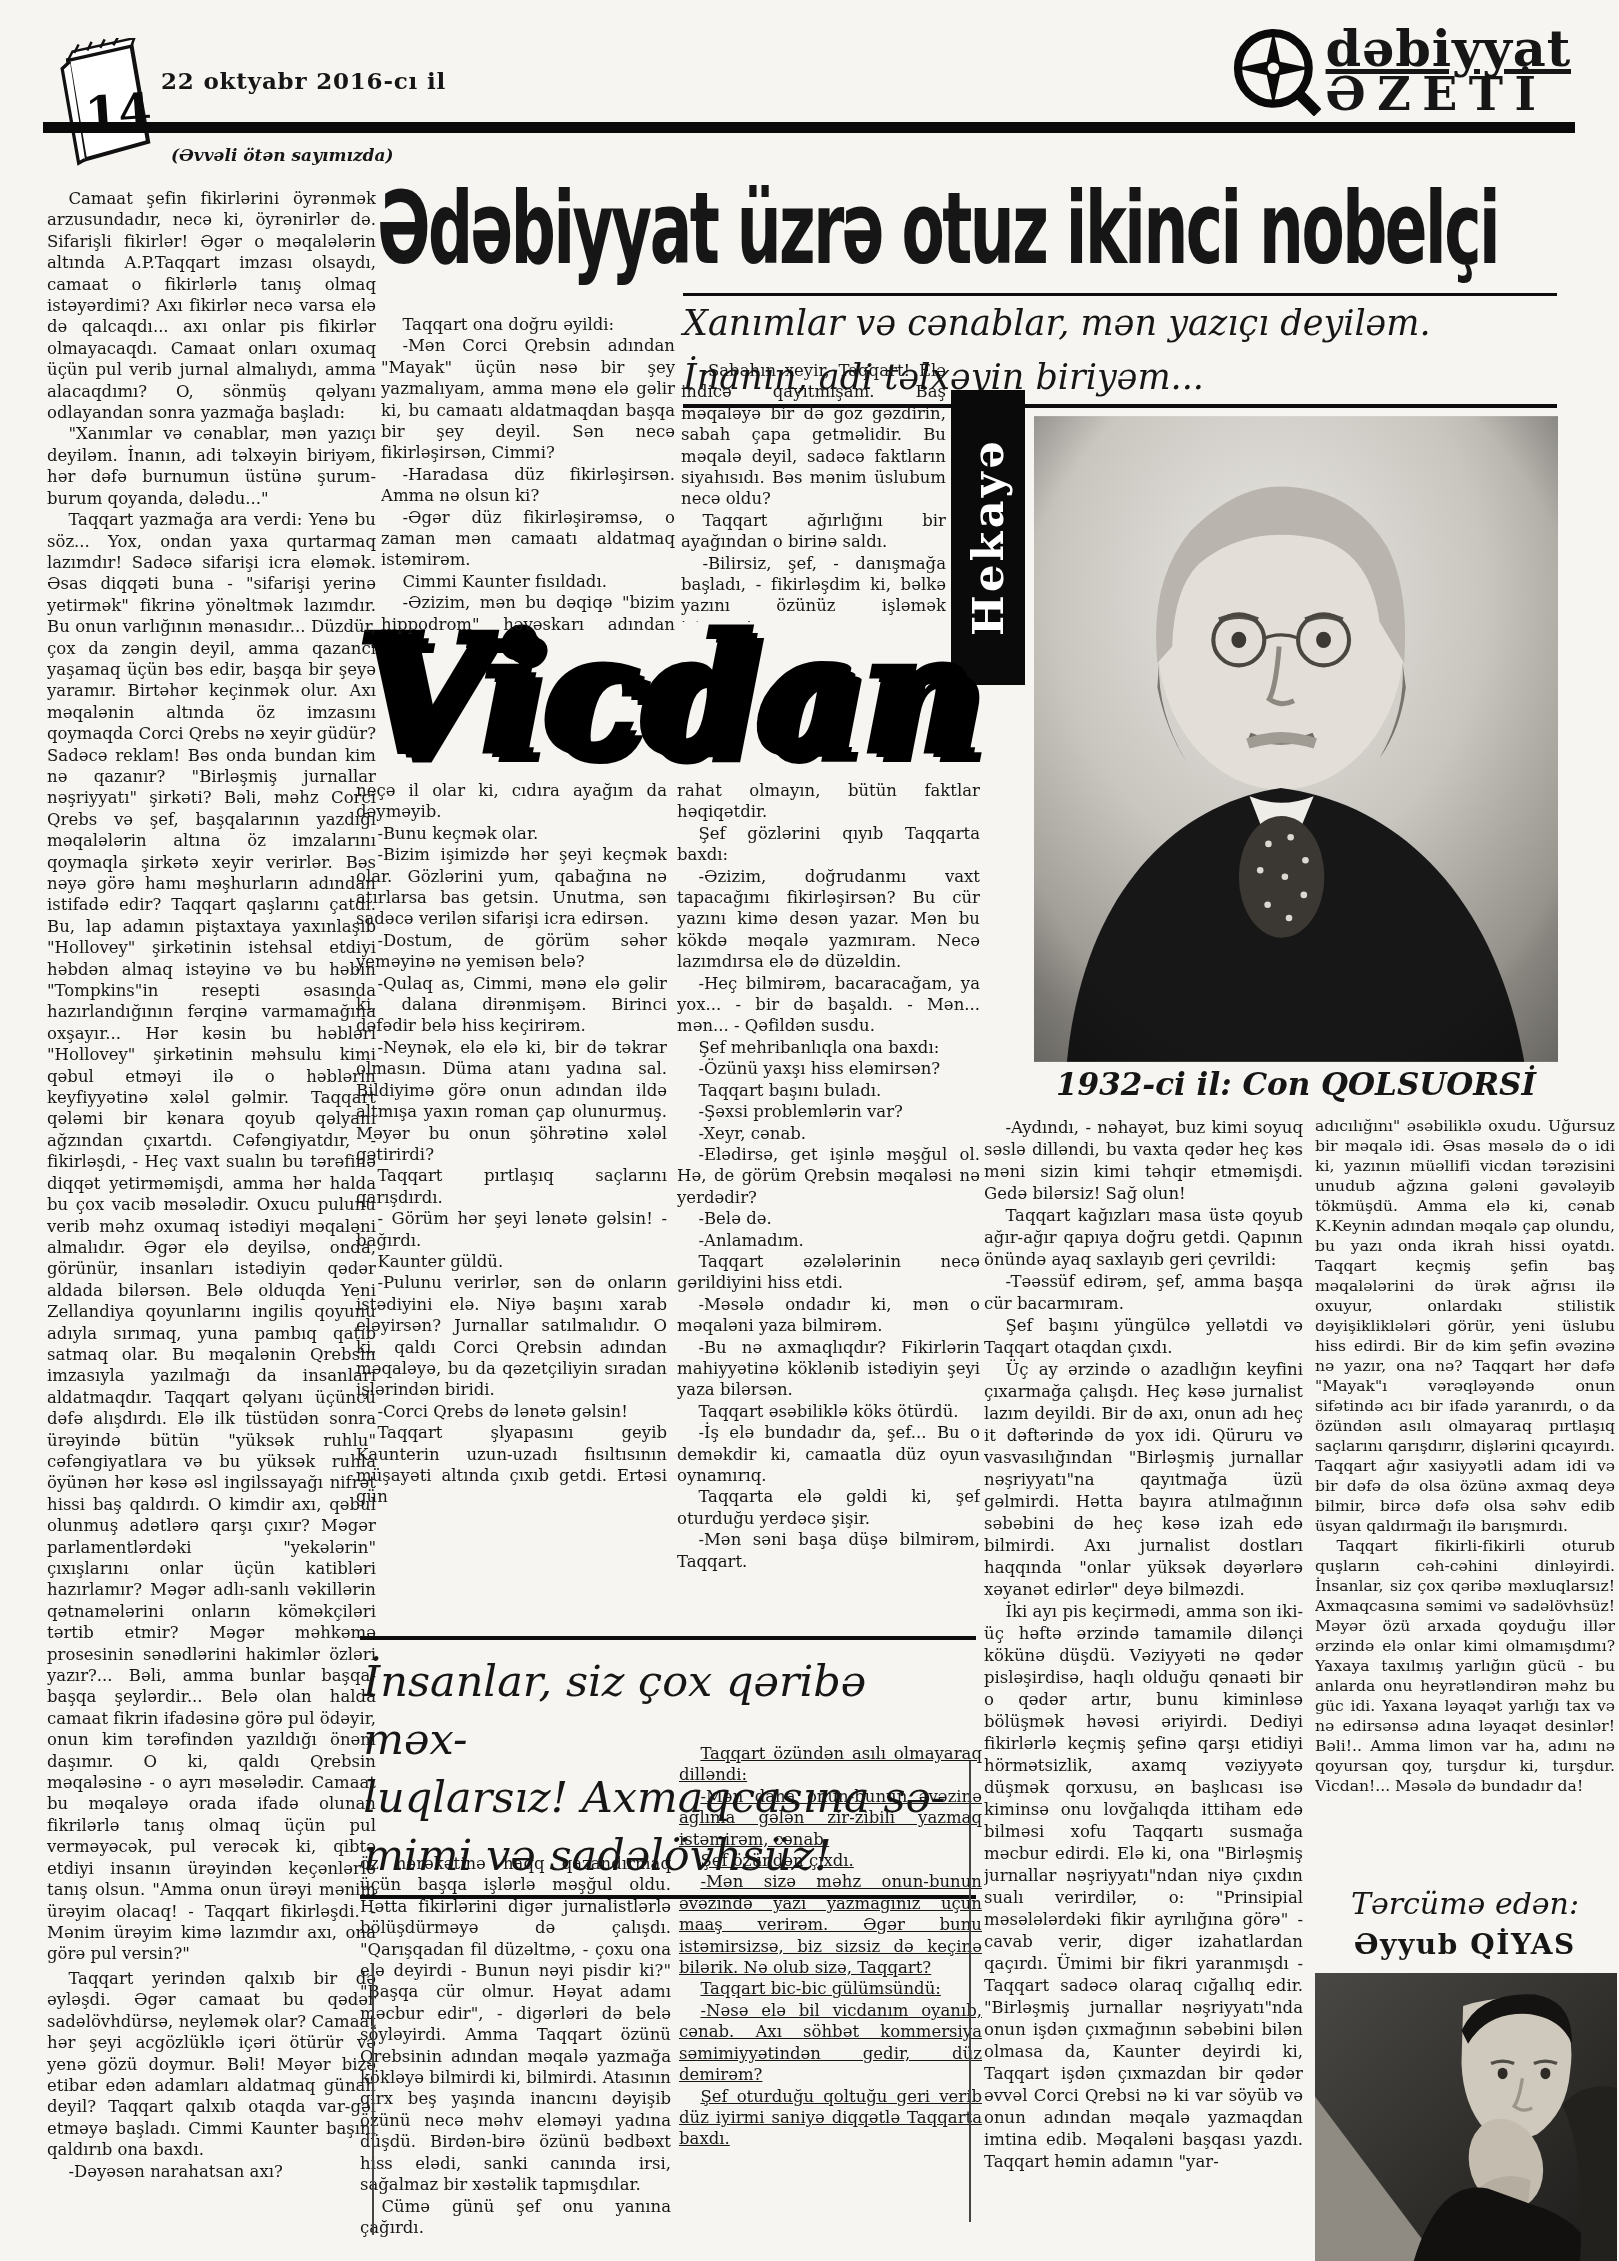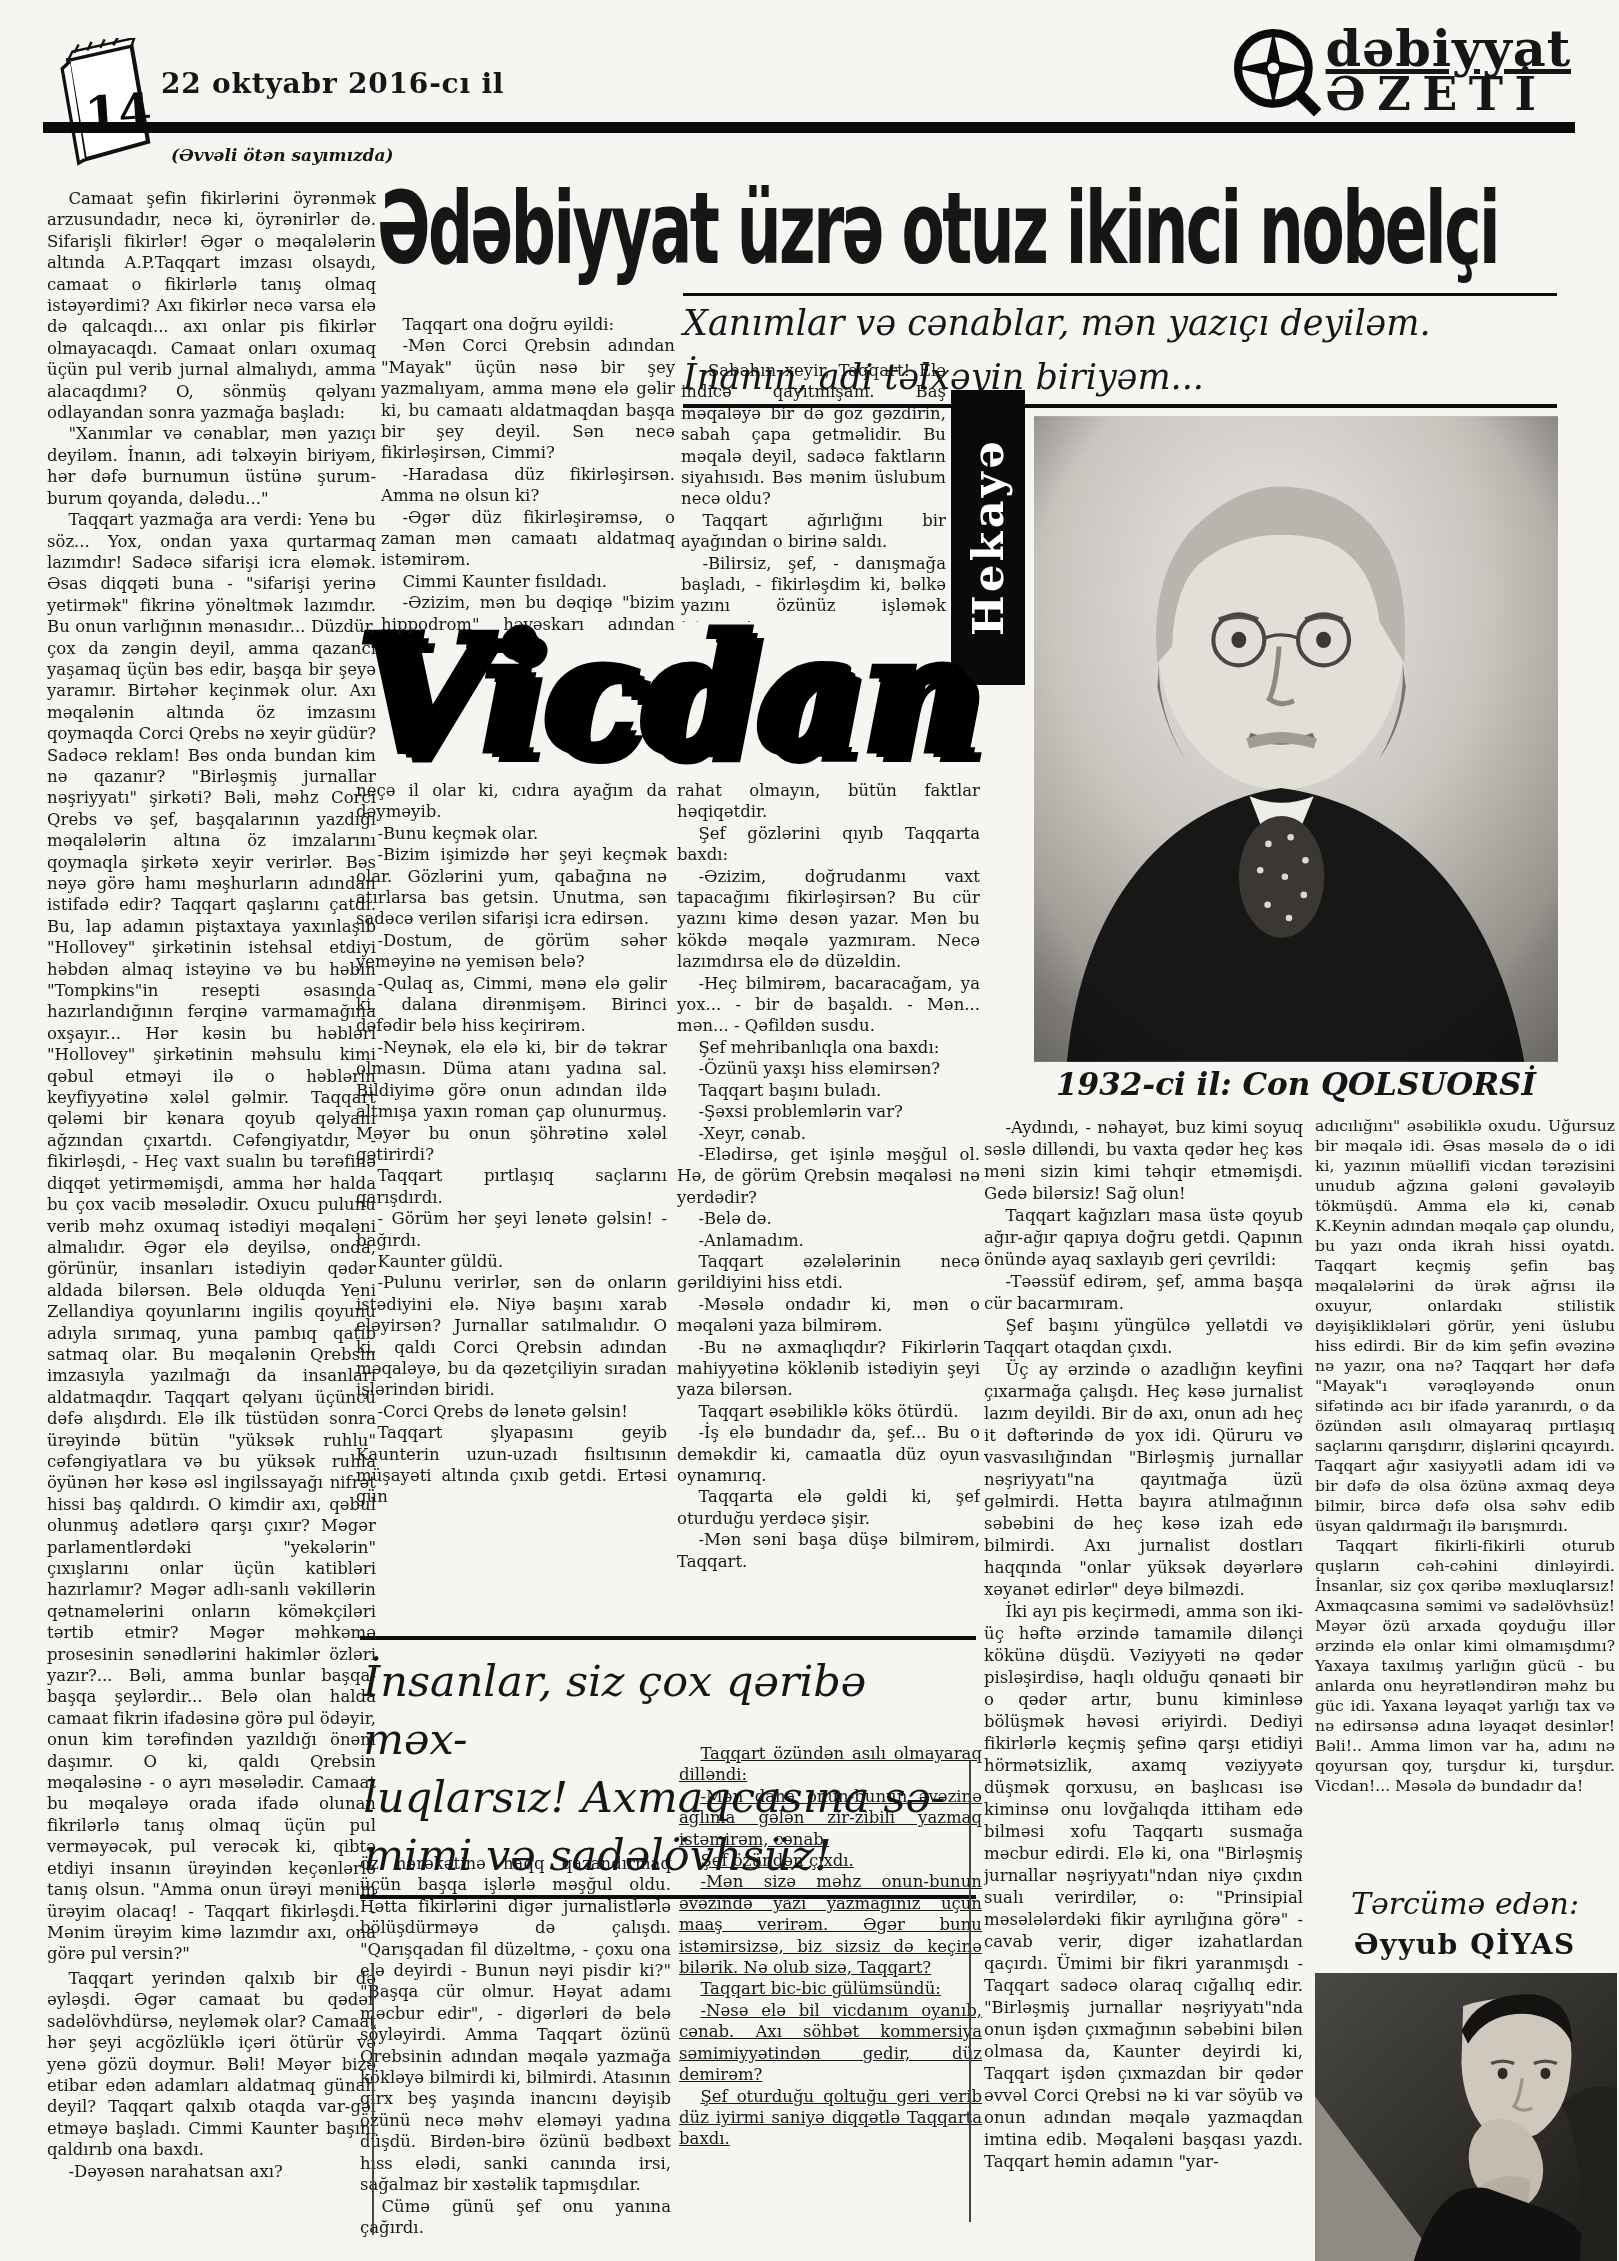--- a/index.html
+++ b/index.html
@@ -2,21 +2,21 @@
 <html lang="az" style="font-size:13px"><head>
 <meta charset="utf-8">
 <style>
   html,body{margin:0;padding:0;background:#888;}
   .page{position:relative;width:1619px;height:2261px;background:#f6f5f1;color:#161616;
         font-family:"DejaVu Serif", serif;overflow:hidden;}
   .abs{position:absolute;}
 
   
   .thick-rule{left:43px;top:122px;width:1532px;height:10.7px;background:#0a0a0a;}
-  .date{left:161px;top:67px;font-size:28px;font-weight:bold;letter-spacing:0.8px;}
+  .date{left:161px;top:67px;font-size:23px;font-weight:bold;letter-spacing:0.8px;}
   .masthead{right:48px;top:23px;display:flex;align-items:center;gap:5px;}
   .masthead-text{display:flex;flex-direction:column;line-height:1;}
   .masthead-l1{font-size:51px;font-weight:bold;letter-spacing:0.8px;text-decoration:underline;}
   .masthead-l2{font-size:46px;font-weight:bold;letter-spacing:11.5px;margin-top:-3.3px;}
   .contnote{left:171px;top:145px;font-size:17px;font-style:italic;font-weight:bold;}
 
   
   .headline{left:377px;top:171px;width:1193px;height:115px;overflow:visible;
     font-family:"DejaVu Sans", sans-serif;font-weight:800;font-size:63px;letter-spacing:-2.5px;
     white-space:nowrap;transform:scaleY(1.58);transform-origin:top left;}

